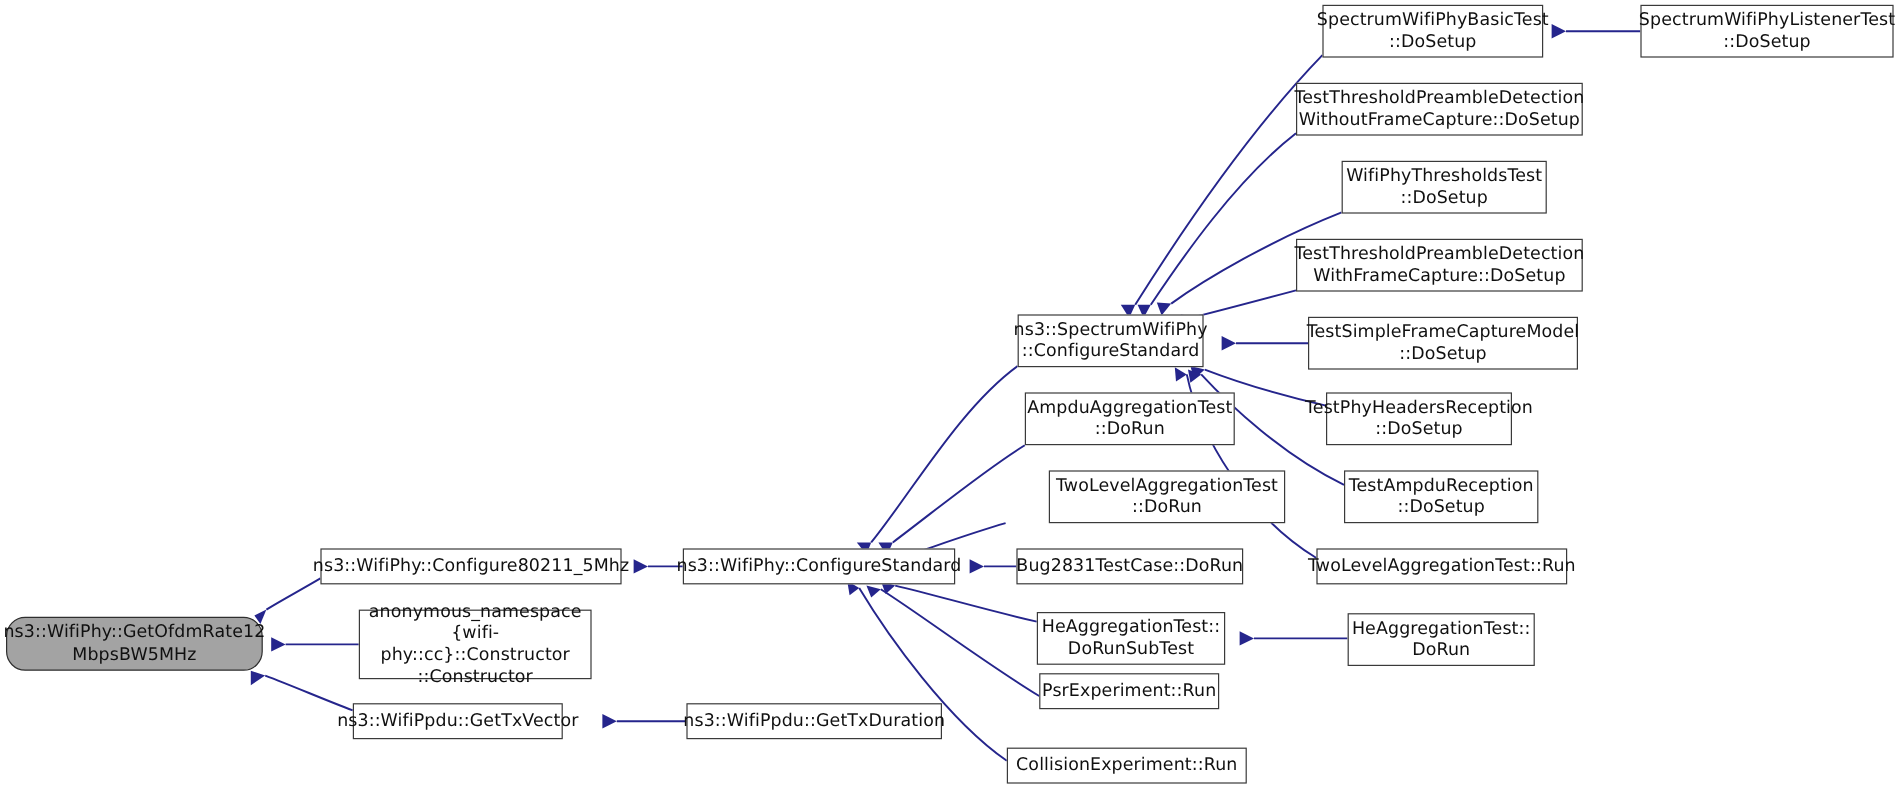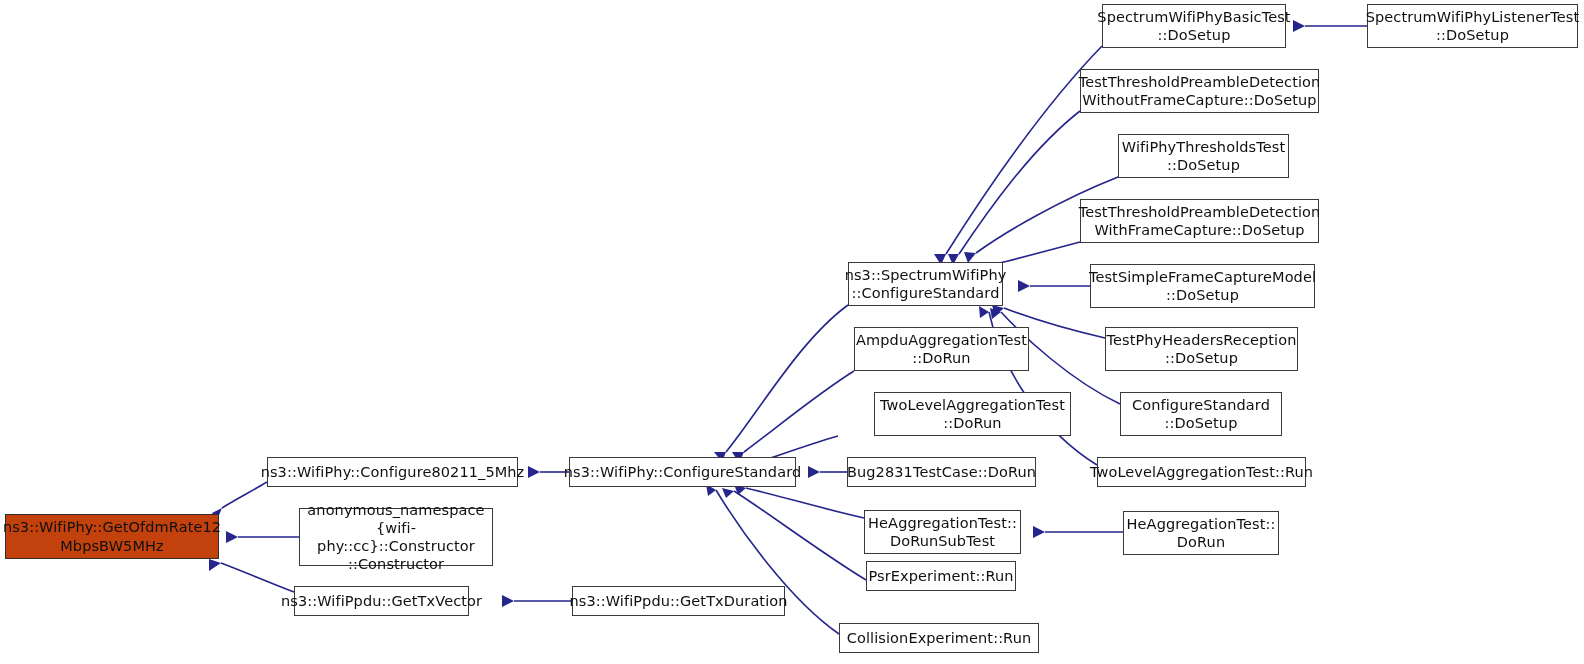--- a/index.html
+++ b/index.html
@@ -43,22 +43,23 @@
     justify-content: center;
     text-align: center;
     color: #101010;
     font-size: 14.5px;
     line-height: 1.25;
     letter-spacing: 0.1px;
     white-space: pre-line;
     padding: 0 5px;
   }
   .node-box.highlight {
-    background: #c2410c;
+    background: #a3a3a3;
     border-color: #2e2e2e;
+    border-radius: 16px;
   }
   .node-label {
     display: block;
     white-space: pre-line;
   }
 </style>
 </head>
 <body>
 
 <div id="callgraph-root">
@@ -136,21 +137,21 @@
       <div class="node-box" style="left: 1367px; top: 4px; width: 211px; height: 44px;"><span class="node-label">SpectrumWifiPhyListenerTest
 ::DoSetup</span></div>
       <div class="node-box" style="left: 1080px; top: 69px; width: 239px; height: 44px;"><span class="node-label">TestThresholdPreambleDetection
 WithoutFrameCapture::DoSetup</span></div>
       <div class="node-box" style="left: 1118px; top: 134px; width: 171px; height: 44px;"><span class="node-label">WifiPhyThresholdsTest
 ::DoSetup</span></div>
       <div class="node-box" style="left: 1080px; top: 199px; width: 239px; height: 44px;"><span class="node-label">TestThresholdPreambleDetection
 WithFrameCapture::DoSetup</span></div>
       <div class="node-box" style="left: 1090px; top: 264px; width: 225px; height: 44px;"><span class="node-label">TestSimpleFrameCaptureModel
 ::DoSetup</span></div>
-      <div class="node-box" style="left: 1105px; top: 327px; width: 193px; height: 44px;"><span class="node-label">TestPhyHeadersReception
+      <div class="node-box" style="left: 1105px; top: 327px; width: 155px; height: 44px;"><span class="node-label">TestPhyHeadersReception
 ::DoSetup</span></div>
-      <div class="node-box" style="left: 1120px; top: 392px; width: 162px; height: 44px;"><span class="node-label">ConfigureStandard
+      <div class="node-box" style="left: 1120px; top: 392px; width: 162px; height: 44px;"><span class="node-label">TestAmpduReception
 ::DoSetup</span></div>
       <div class="node-box" style="left: 1097px; top: 457px; width: 209px; height: 30px;"><span class="node-label">TwoLevelAggregationTest::Run</span></div>
       <div class="node-box" style="left: 1123px; top: 511px; width: 156px; height: 44px;"><span class="node-label">HeAggregationTest::
 DoRun</span></div>
     </div>
 </div>
 
 </body></html>

